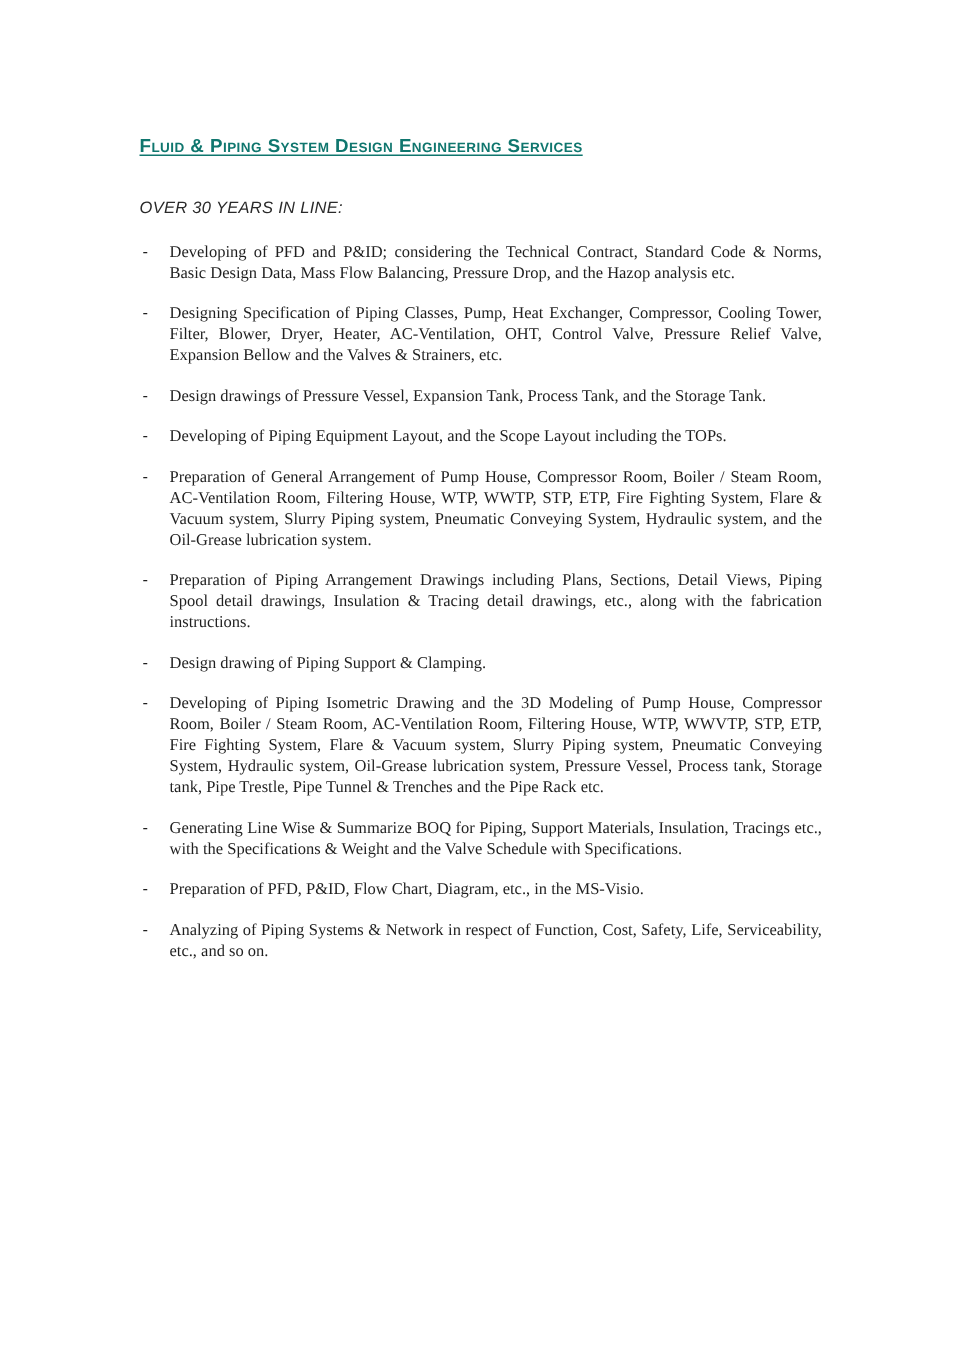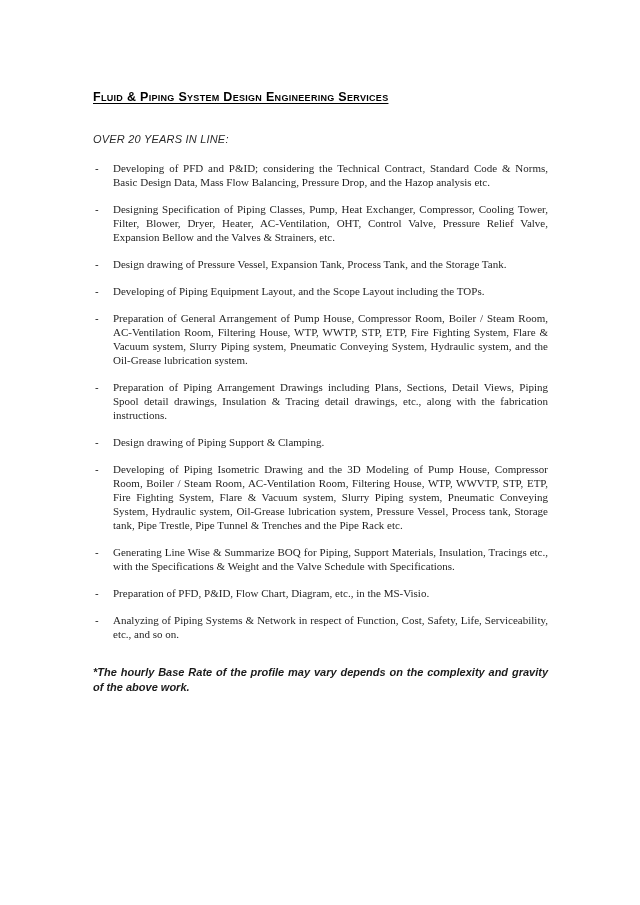--- a/index.html
+++ b/index.html
@@ -24,21 +24,21 @@
     top: 90px;
   }
   .doc-title {
     font-size: 12.5px;
     line-height: 14px;
     font-weight: bold;
     font-variant: small-caps;
     letter-spacing: 0.3px;
     text-decoration: underline;
     text-underline-offset: 2px;
-    color: #000000;
+    color: #0f766e;
     white-space: nowrap;
   }
   .doc-subtitle {
     margin-top: 28px;
     font-size: 11px;
     line-height: 14px;
     font-style: italic;
     color: #2a2a2a;
     letter-spacing: 0.2px;
   }
@@ -76,34 +76,34 @@
   }
 </style>
 </head>
 <body>
 
 <div class="page">
   <div class="content">
 
     <div class="doc-title">Fluid &amp; Piping System Design Engineering Services</div>
 
-    <div class="doc-subtitle">OVER 20 YEARS IN LINE:</div>
+    <div class="doc-subtitle">OVER 30 YEARS IN LINE:</div>
 
     <ul class="service-list">
       <li class="service-item">
         <span class="marker">-</span>
         <span class="item-text">Developing of PFD and P&amp;ID; considering the Technical Contract, Standard Code &amp; Norms, Basic Design Data, Mass Flow Balancing, Pressure Drop, and the Hazop analysis etc.</span>
       </li>
       <li class="service-item">
         <span class="marker">-</span>
         <span class="item-text">Designing Specification of Piping Classes, Pump, Heat Exchanger, Compressor, Cooling Tower, Filter, Blower, Dryer, Heater, AC-Ventilation, OHT, Control Valve, Pressure Relief Valve, Expansion Bellow and the Valves &amp; Strainers, etc.</span>
       </li>
       <li class="service-item">
         <span class="marker">-</span>
-        <span class="item-text">Design drawing of Pressure Vessel, Expansion Tank, Process Tank, and the Storage Tank.</span>
+        <span class="item-text">Design drawings of Pressure Vessel, Expansion Tank, Process Tank, and the Storage Tank.</span>
       </li>
       <li class="service-item">
         <span class="marker">-</span>
         <span class="item-text">Developing of Piping Equipment Layout, and the Scope Layout including the TOPs.</span>
       </li>
       <li class="service-item">
         <span class="marker">-</span>
         <span class="item-text">Preparation of General Arrangement of Pump House, Compressor Room, Boiler / Steam Room, AC-Ventilation Room, Filtering House, WTP, WWTP, STP, ETP, Fire Fighting System, Flare &amp; Vacuum system, Slurry Piping system, Pneumatic Conveying System, Hydraulic system, and the Oil-Grease lubrication system.</span>
       </li>
       <li class="service-item">
@@ -125,16 +125,15 @@
       <li class="service-item">
         <span class="marker">-</span>
         <span class="item-text">Preparation of PFD, P&amp;ID, Flow Chart, Diagram, etc., in the MS-Visio.</span>
       </li>
       <li class="service-item">
         <span class="marker">-</span>
         <span class="item-text">Analyzing of Piping Systems &amp; Network in respect of Function, Cost, Safety, Life, Serviceability, etc., and so on.</span>
       </li>
     </ul>
 
-    <div class="footnote">*The hourly Base Rate of the profile may vary depends on the complexity and gravity of the above work.</div>
 
   </div>
 </div>
 
 </body></html>

